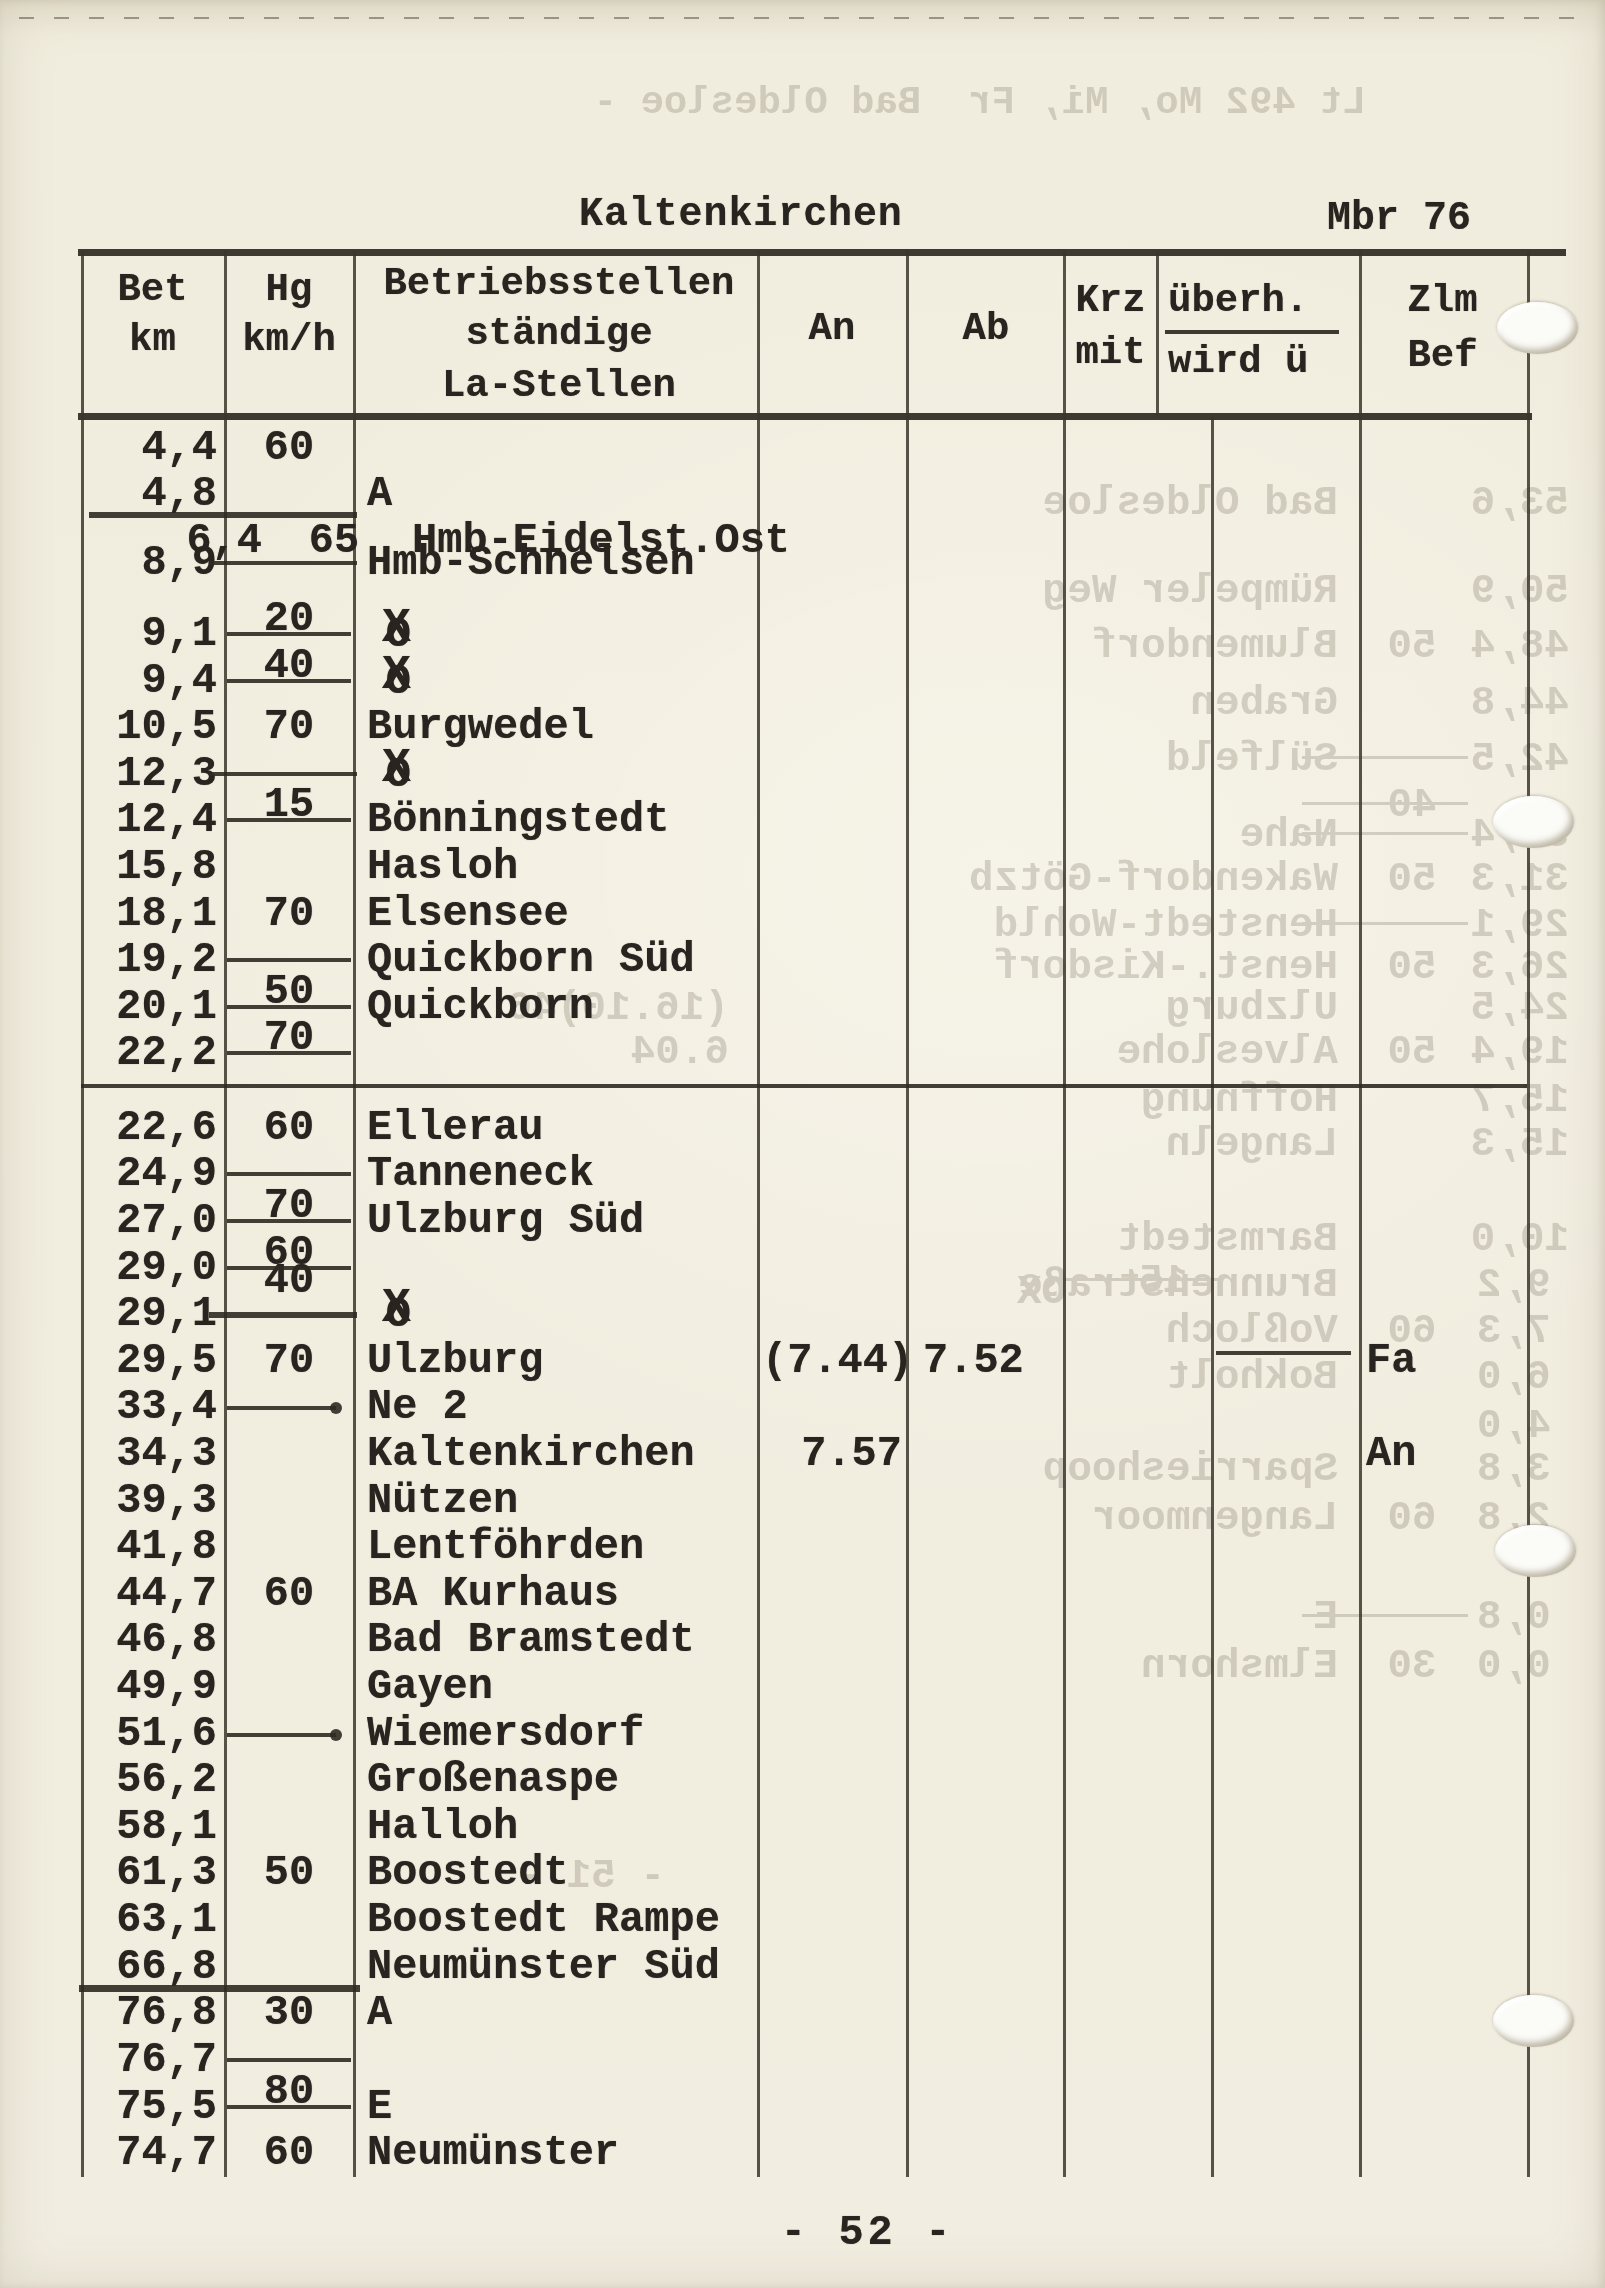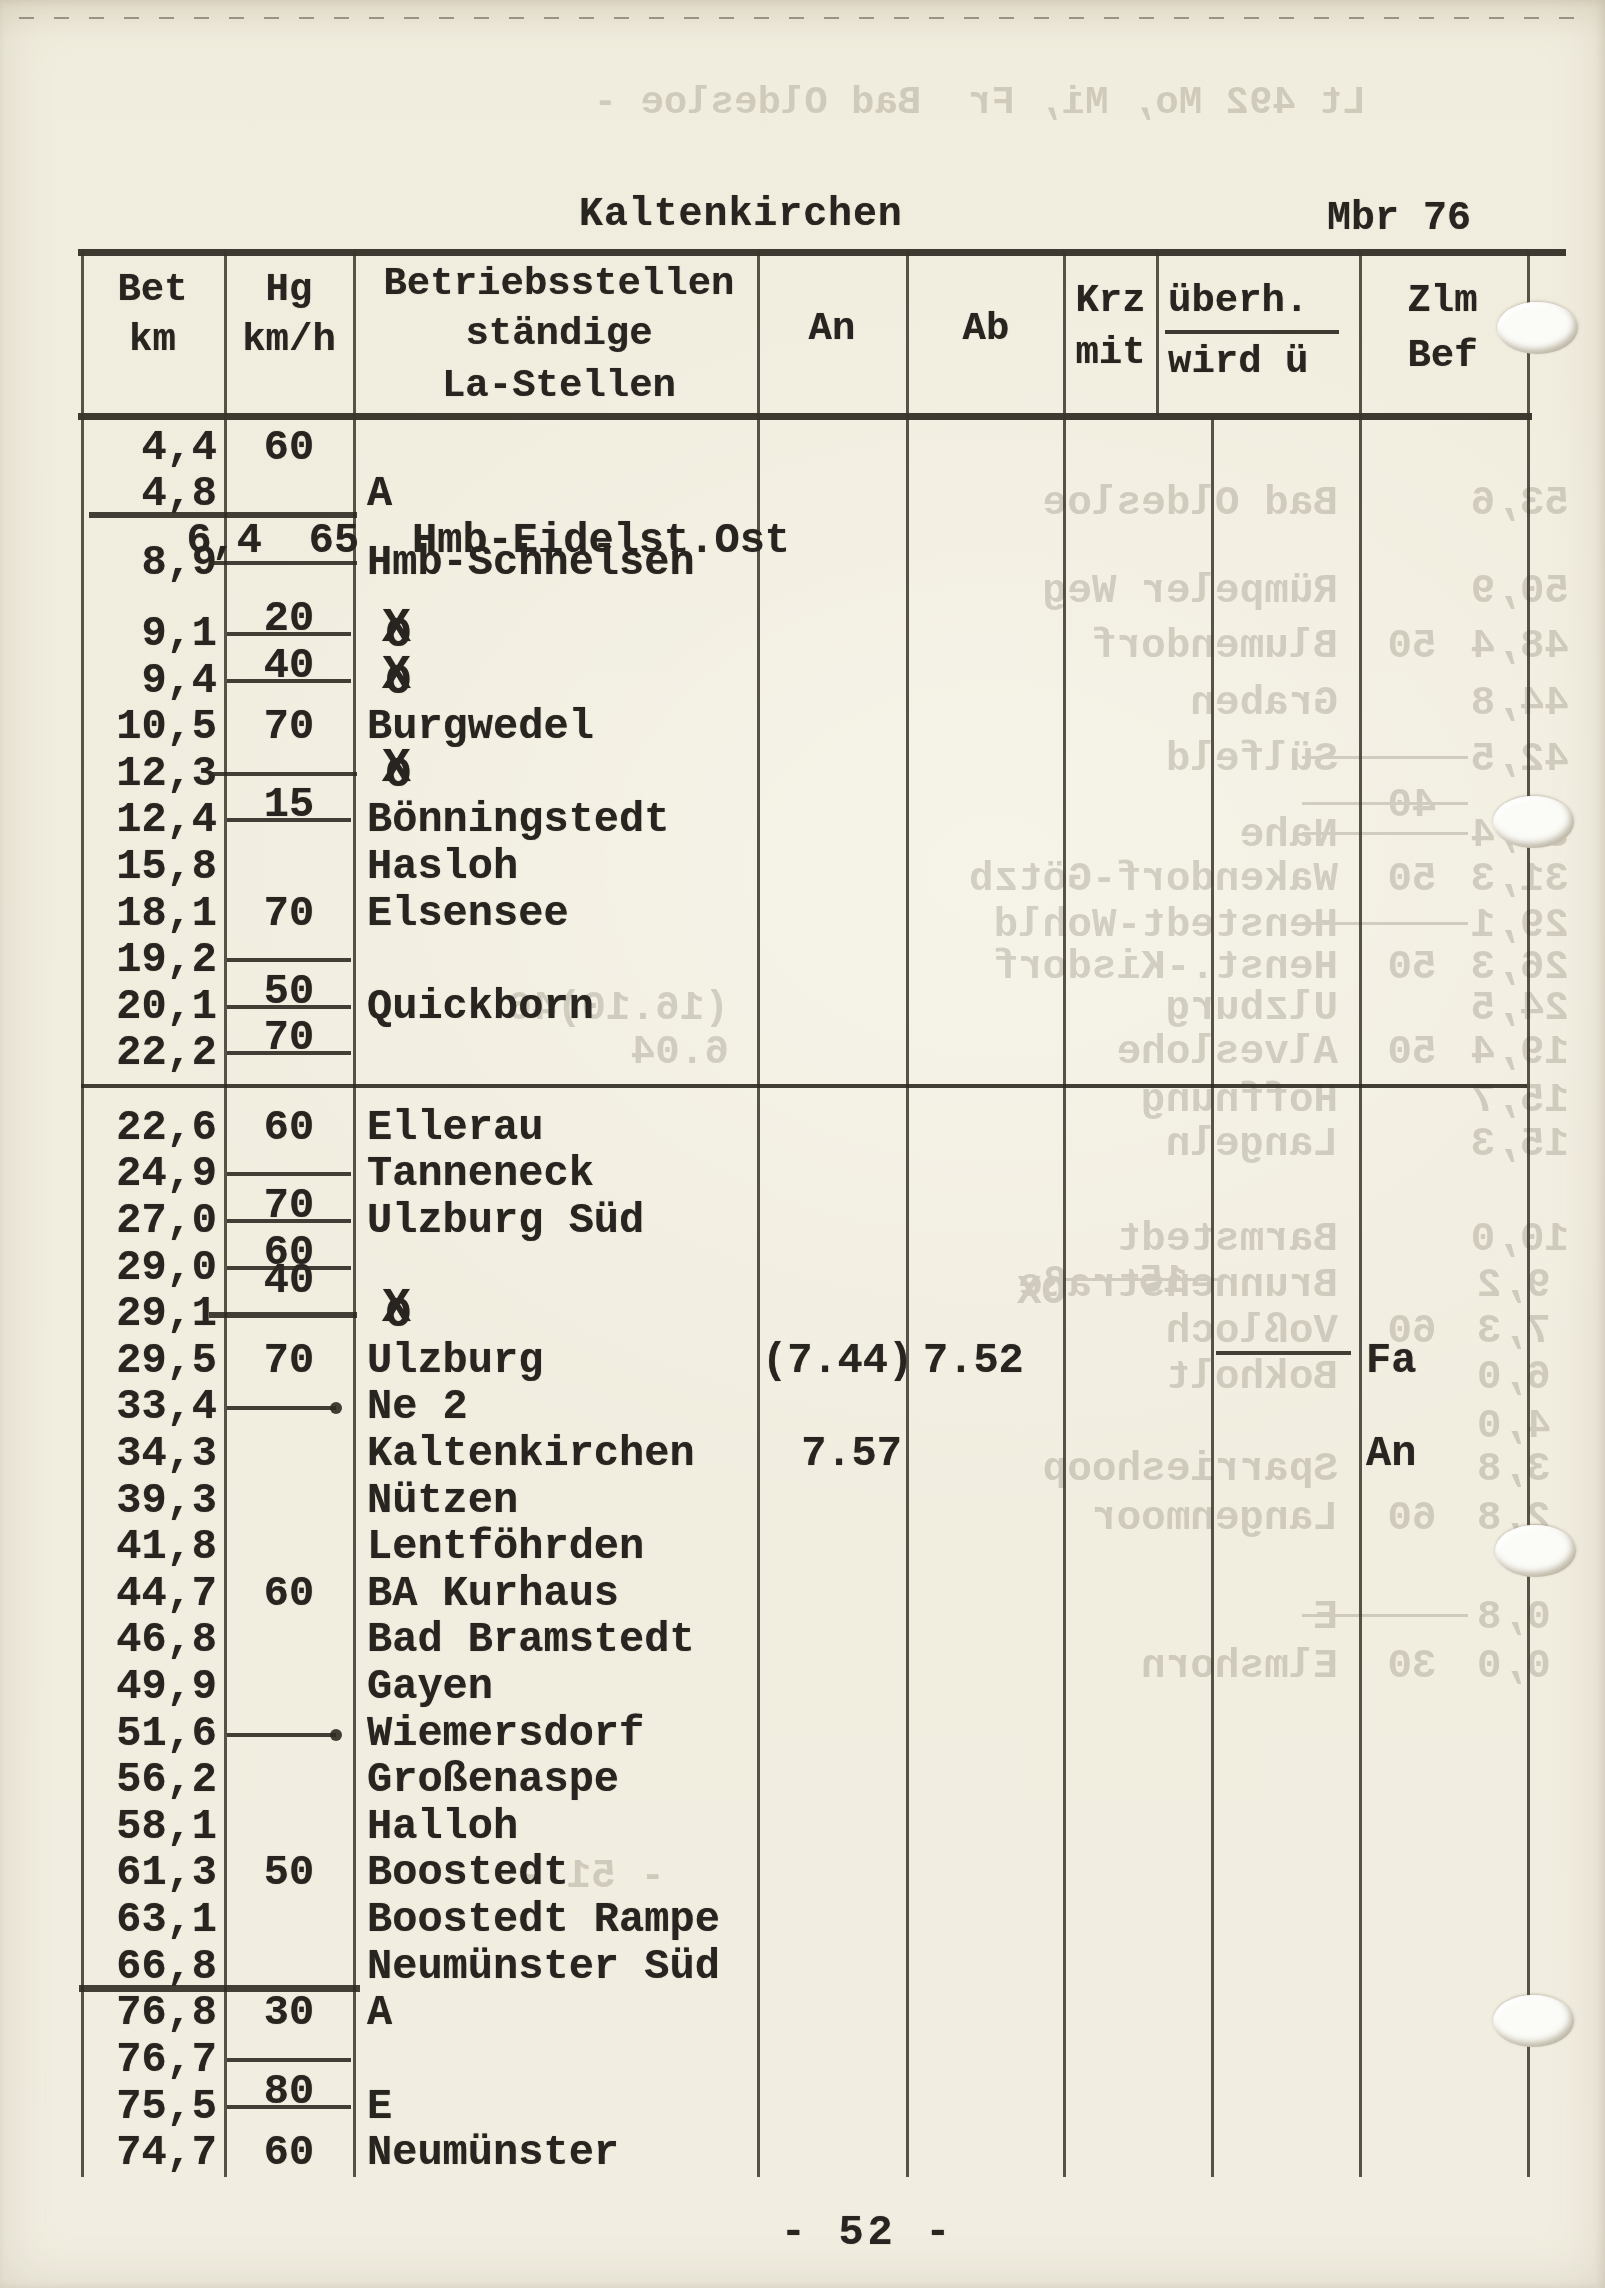--- a/index.html
+++ b/index.html
@@ -195,20 +195,21 @@
         <div class="cell km">15,8</div>
         <div class="cell st">Hasloh</div>
       </div>
       <div class="row ink" style="top: 891px;">
         <div class="cell km">18,1</div>
         <div class="cell hgc">70</div>
         <div class="cell st">Elsensee</div>
       </div>
       <div class="row ink" style="top: 937px;">
         <div class="cell km">19,2</div>
+        <div class="cell st">Quickborn Süd</div>
         <div class="rule" style="left: 227px; top: 21px; width: 124px; height: 3.7px;"></div>
       </div>
       <div class="row ink" style="top: 984px;">
         <div class="cell km">20,1</div>
         <div class="cell hgc raise">50</div>
         <div class="cell st">Quickborn</div>
         <div class="rule" style="left: 227px; top: 21px; width: 124px; height: 3.7px;"></div>
       </div>
       <div class="row ink" style="top: 1030px;">
         <div class="cell km">22,2</div>

